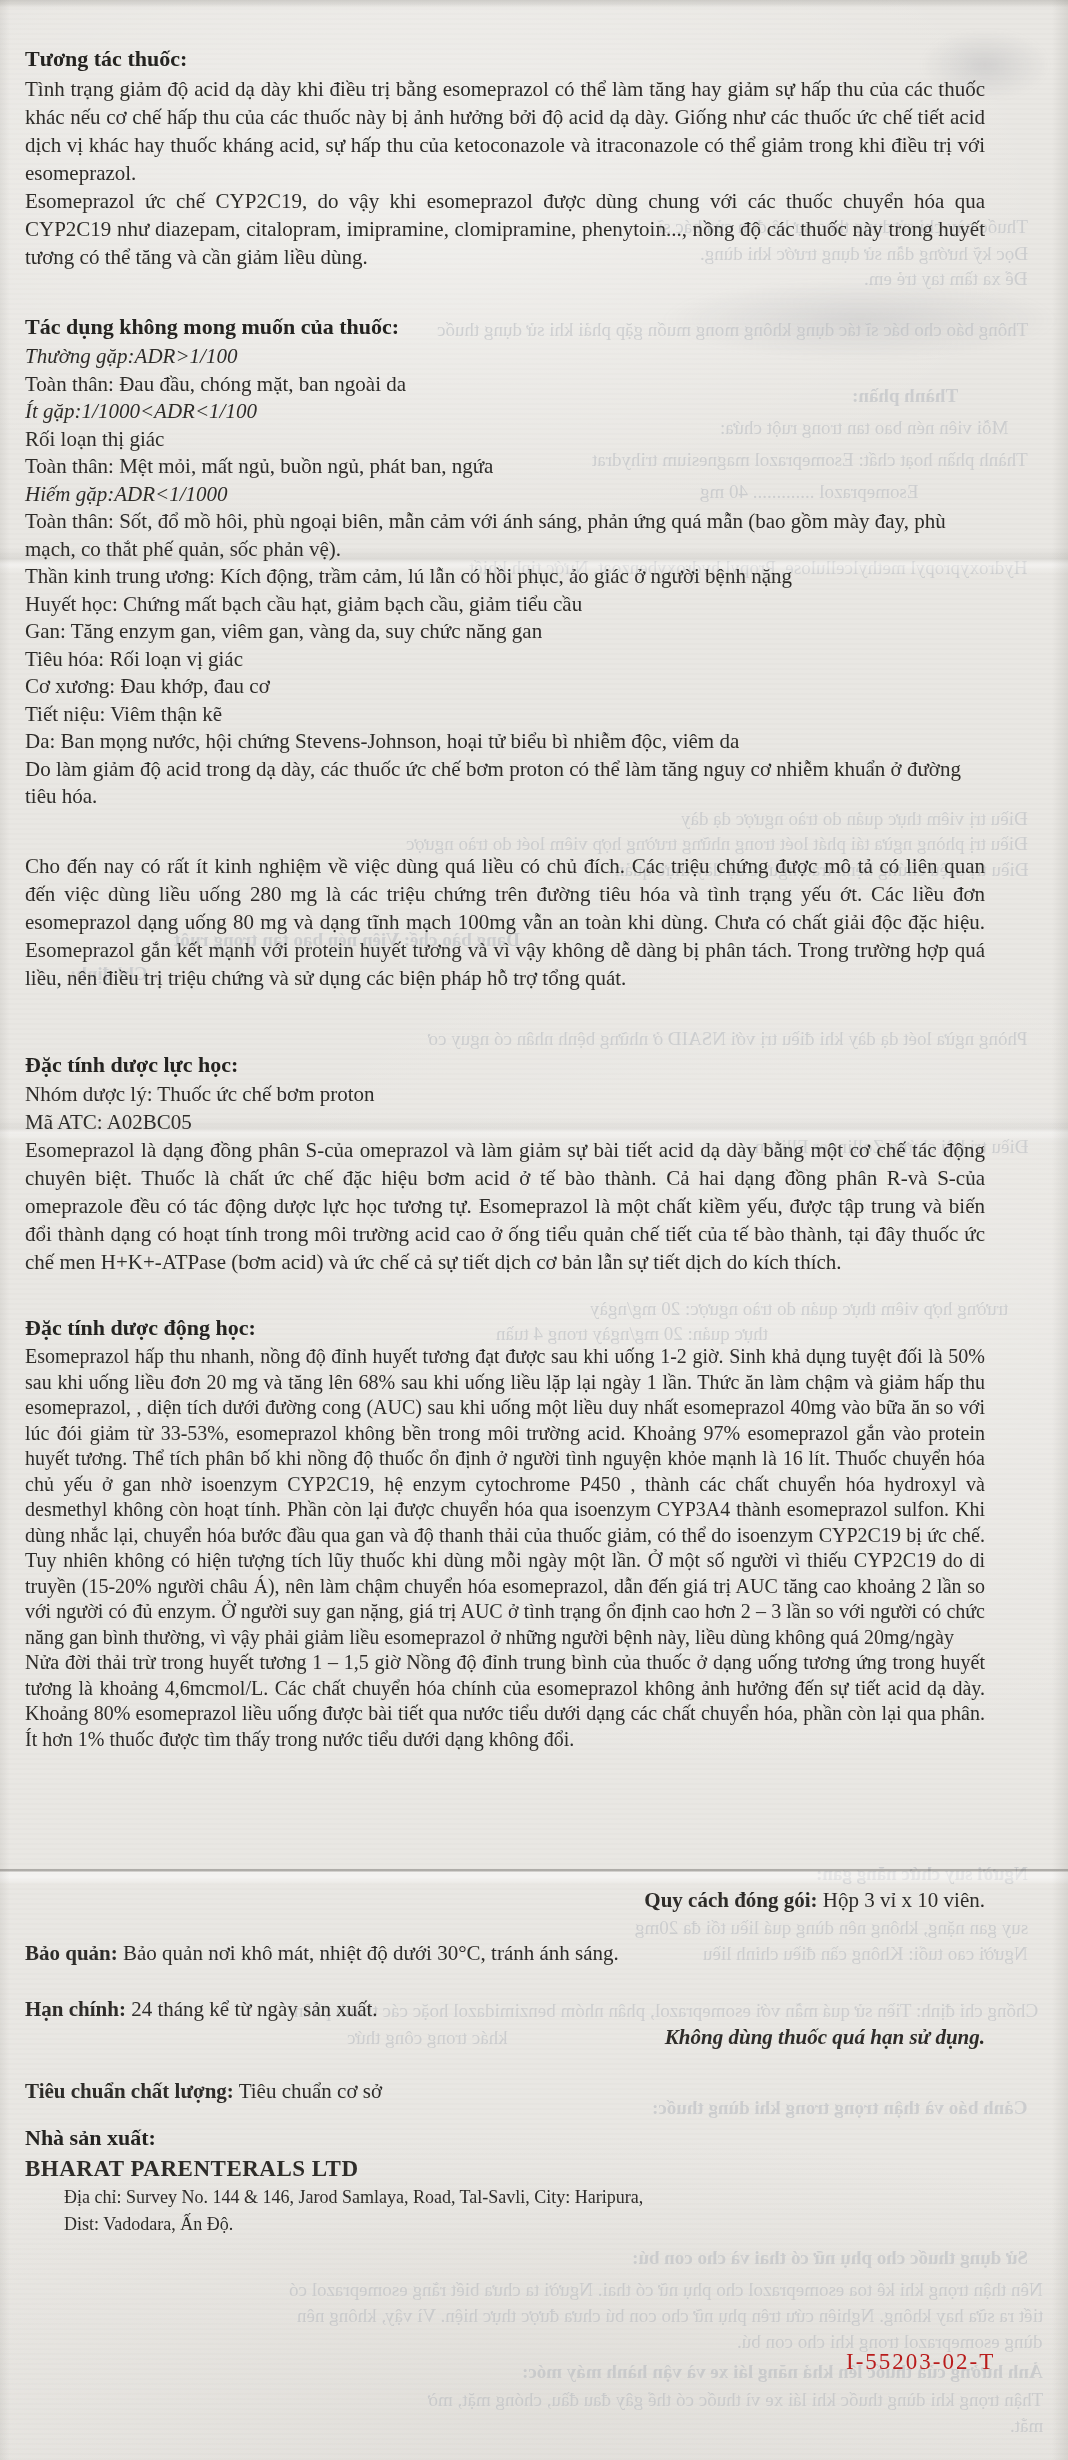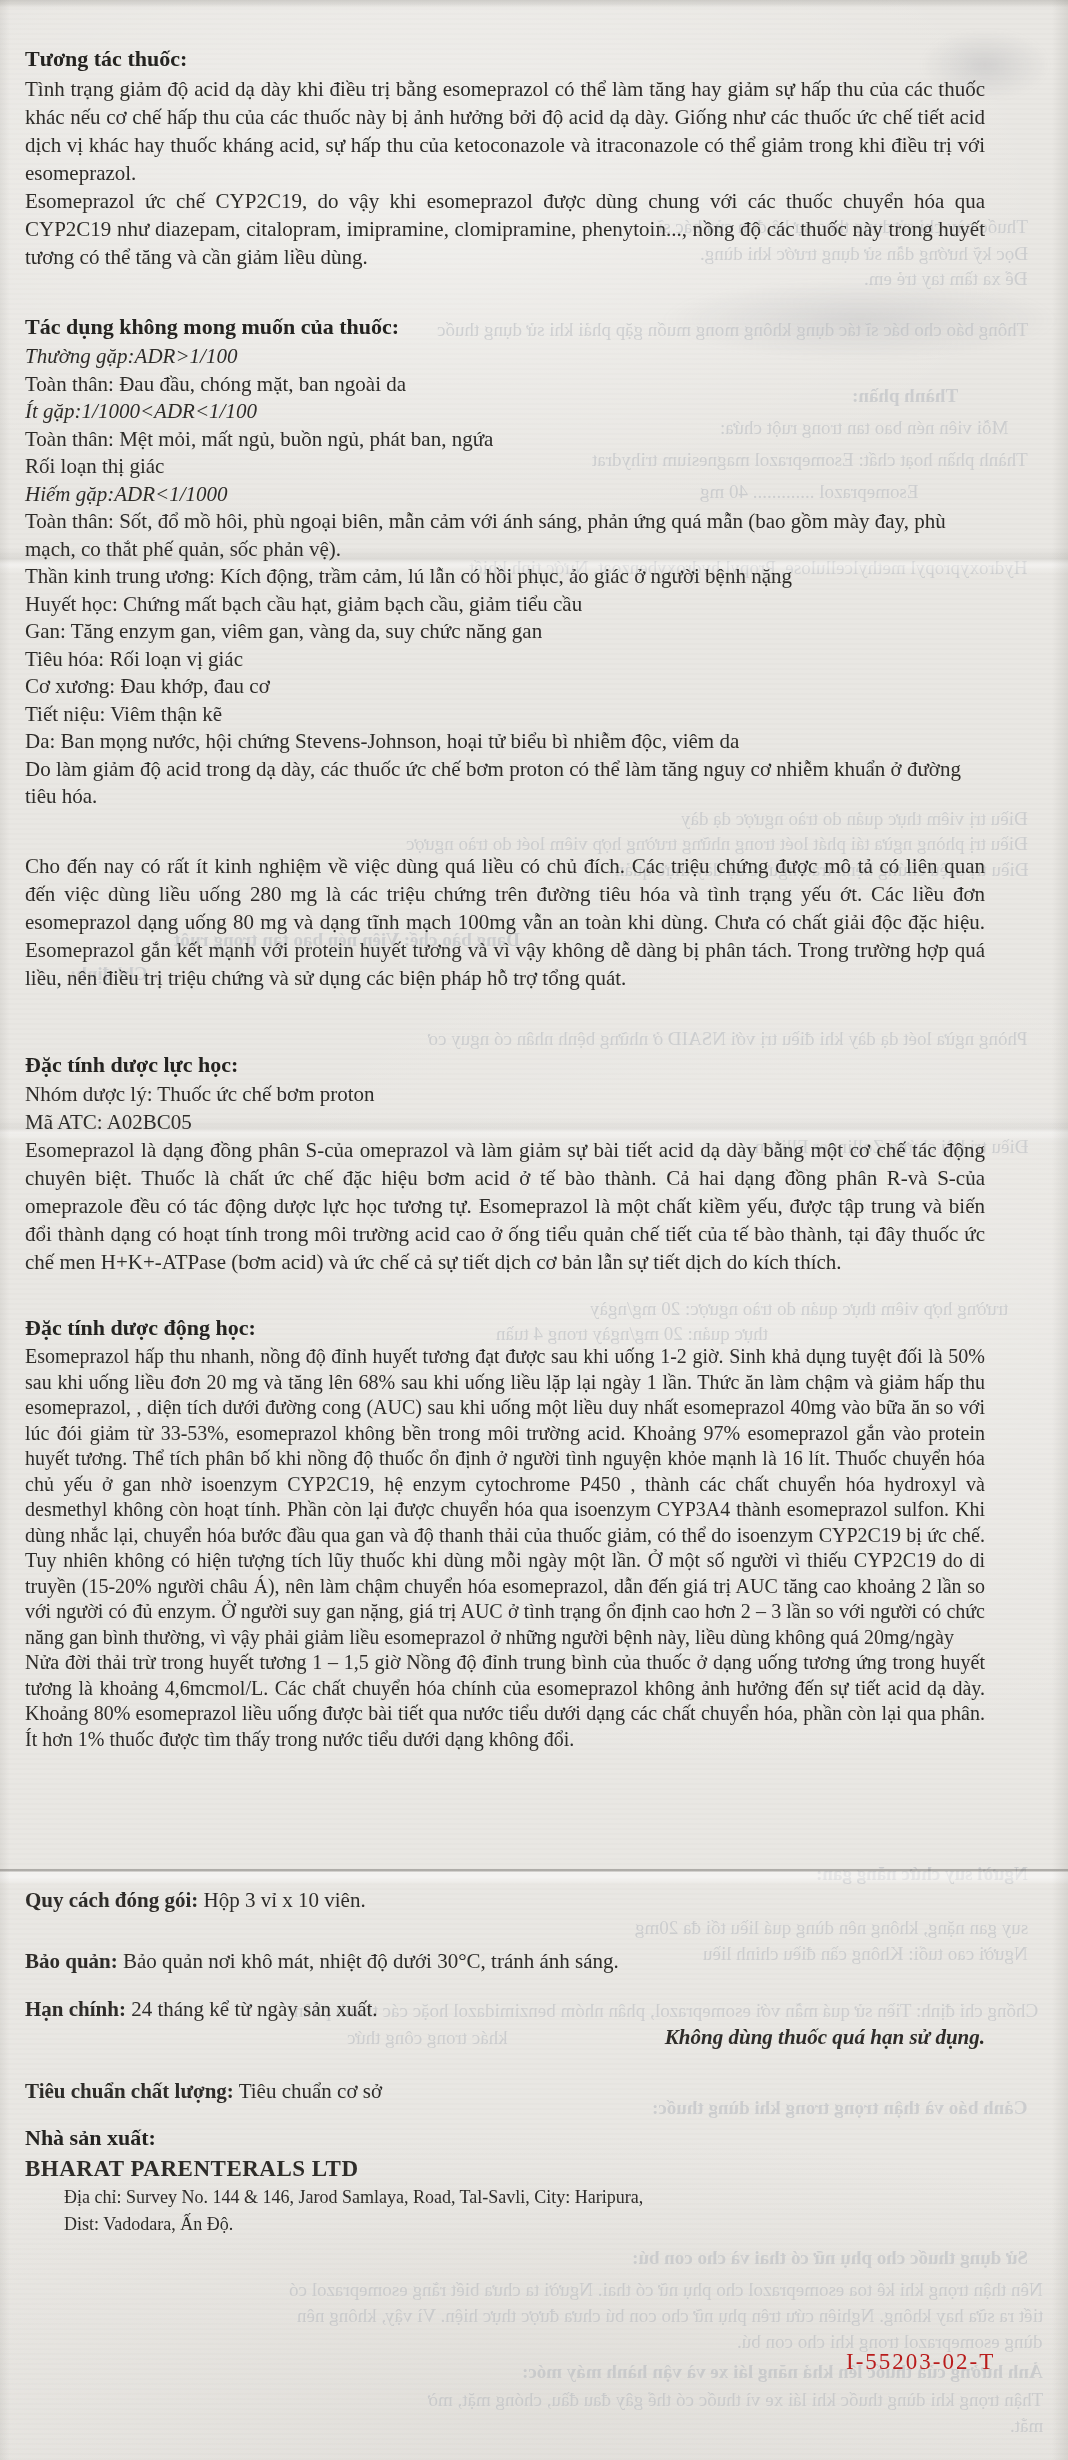--- a/index.html
+++ b/index.html
@@ -111,22 +111,22 @@
   <h2>Tương tác thuốc:</h2>
   <p>Tình trạng giảm độ acid dạ dày khi điều trị bằng esomeprazol có thể làm tăng hay giảm sự hấp thu của các thuốc khác nếu cơ chế hấp thu của các thuốc này bị ảnh hưởng bởi độ acid dạ dày. Giống như các thuốc ức chế tiết acid dịch vị khác hay thuốc kháng acid, sự hấp thu của ketoconazole và itraconazole có thể giảm trong khi điều trị với esomeprazol.</p>
   <p>Esomeprazol ức chế CYP2C19, do vậy khi esomeprazol được dùng chung với các thuốc chuyển hóa qua CYP2C19 như diazepam, citalopram, imipramine, clomipramine, phenytoin..., nồng độ các thuốc này trong huyết tương có thể tăng và cần giảm liều dùng.</p>
 </div>
 
 <div class="sec" id="sec-adverse" style="top:314px;">
   <h2>Tác dụng không mong muốn của thuốc:</h2>
   <div class="line italic">Thường gặp:ADR&gt;1/100</div>
   <div class="line">Toàn thân: Đau đầu, chóng mặt, ban ngoài da</div>
   <div class="line italic">Ít gặp:1/1000&lt;ADR&lt;1/100</div>
+  <div class="line">Rối loạn thị giác</div>
   <div class="line">Toàn thân: Mệt mỏi, mất ngủ, buồn ngủ, phát ban, ngứa</div>
-  <div class="line">Rối loạn thị giác</div>
   <div class="line italic">Hiếm gặp:ADR&lt;1/1000</div>
   <div class="line">Toàn thân: Sốt, đổ mồ hôi, phù ngoại biên, mẫn cảm với ánh sáng, phản ứng quá mẫn (bao gồm mày đay, phù mạch, co thắt phế quản, sốc phản vệ).</div>
   <div class="line">Thần kinh trung ương: Kích động, trầm cảm, lú lẫn có hồi phục, ảo giác ở người bệnh nặng</div>
   <div class="line">Huyết học: Chứng mất bạch cầu hạt, giảm bạch cầu, giảm tiểu cầu</div>
   <div class="line">Gan: Tăng enzym gan, viêm gan, vàng da, suy chức năng gan</div>
   <div class="line">Tiêu hóa: Rối loạn vị giác</div>
   <div class="line">Cơ xương: Đau khớp, đau cơ</div>
   <div class="line">Tiết niệu: Viêm thận kẽ</div>
   <div class="line">Da: Ban mọng nước, hội chứng Stevens-Johnson, hoại tử biểu bì nhiễm độc, viêm da</div>
   <div class="line">Do làm giảm độ acid trong dạ dày, các thuốc ức chế bơm proton có thể làm tăng nguy cơ nhiễm khuẩn ở đường tiêu hóa.</div>
@@ -143,24 +143,24 @@
   <p>Esomeprazol là dạng đồng phân S-của omeprazol và làm giảm sự bài tiết acid dạ dày bằng một cơ chế tác động chuyên biệt. Thuốc là chất ức chế đặc hiệu bơm acid ở tế bào thành. Cả hai dạng đồng phân R-và S-của omeprazole đều có tác động dược lực học tương tự. Esomeprazol là một chất kiềm yếu, được tập trung và biến đổi thành dạng có hoạt tính trong môi trường acid cao ở ống tiểu quản chế tiết của tế bào thành, tại đây thuốc ức chế men H+K+-ATPase (bơm acid) và ức chế cả sự tiết dịch cơ bản lẫn sự tiết dịch do kích thích.</p>
 </div>
 
 <div class="sec pk" id="sec-pk" style="top:1315px;">
   <h2>Đặc tính dược động học:</h2>
   <p>Esomeprazol hấp thu nhanh, nồng độ đỉnh huyết tương đạt được sau khi uống 1-2 giờ. Sinh khả dụng tuyệt đối là 50% sau khi uống liều đơn 20 mg và tăng lên 68% sau khi uống liều lặp lại ngày 1 lần. Thức ăn làm chậm và giảm hấp thu esomeprazol, , diện tích dưới đường cong (AUC) sau khi uống một liều duy nhất esomeprazol 40mg vào bữa ăn so với lúc đói giảm từ 33-53%, esomeprazol không bền trong môi trường acid. Khoảng 97% esomeprazol gắn vào protein huyết tương. Thể tích phân bố khi nồng độ thuốc ổn định ở người tình nguyện khỏe mạnh là 16 lít. Thuốc chuyển hóa chủ yếu ở gan nhờ isoenzym CYP2C19, hệ enzym cytochrome P450 , thành các chất chuyển hóa hydroxyl và desmethyl không còn hoạt tính. Phần còn lại được chuyển hóa qua isoenzym CYP3A4 thành esomeprazol sulfon. Khi dùng nhắc lại, chuyển hóa bước đầu qua gan và độ thanh thải của thuốc giảm, có thể do isoenzym CYP2C19 bị ức chế. Tuy nhiên không có hiện tượng tích lũy thuốc khi dùng mỗi ngày một lần. Ở một số người vì thiếu CYP2C19 do di truyền (15-20% người châu Á), nên làm chậm chuyển hóa esomeprazol, dẫn đến giá trị AUC tăng cao khoảng 2 lần so với người có đủ enzym. Ở người suy gan nặng, giá trị AUC ở tình trạng ổn định cao hơn 2 – 3 lần so với người có chức năng gan bình thường, vì vậy phải giảm liều esomeprazol ở những người bệnh này, liều dùng không quá 20mg/ngày</p>
   <p>Nửa đời thải trừ trong huyết tương 1 – 1,5 giờ Nồng độ đỉnh trung bình của thuốc ở dạng uống tương ứng trong huyết tương là khoảng 4,6mcmol/L. Các chất chuyển hóa chính của esomeprazol không ảnh hưởng đến sự tiết acid dạ dày. Khoảng 80% esomeprazol liều uống được bài tiết qua nước tiểu dưới dạng các chất chuyển hóa, phần còn lại qua phân. Ít hơn 1% thuốc được tìm thấy trong nước tiểu dưới dạng không đổi.</p>
 </div>
 
 <div class="sec" id="sec-packaging" style="top:1886px;">
-  <p style="text-align:left;"><span class="inline-label">Quy cách đóng gói:</span> <span>Hộp 3 vỉ x 10 viên.</span></p>
+  <p style="text-align:right;"><span class="inline-label">Quy cách đóng gói:</span> <span>Hộp 3 vỉ x 10 viên.</span></p>
 </div>
 
-<div class="sec" id="sec-storage" style="top:1939px;margin-top:8px;">
+<div class="sec" id="sec-storage" style="top:1939px;">
   <p style="text-align:left;"><span class="inline-label">Bảo quản:</span> <span>Bảo quản nơi khô mát, nhiệt độ dưới 30°C, tránh ánh sáng.</span></p>
 </div>
 
 <div class="sec" id="sec-shelf" style="top:1995px;">
   <p style="text-align:left;"><span class="inline-label">Hạn chính:</span> <span>24 tháng kể từ ngày sản xuất.</span></p>
   <p style="text-align:right;" class="warn">Không dùng thuốc quá hạn sử dụng.</p>
 </div>
 
 <div class="sec" id="sec-quality" style="top:2077px;">
   <p style="text-align:left;"><span class="inline-label">Tiêu chuẩn chất lượng:</span> <span>Tiêu chuẩn cơ sở</span></p>

